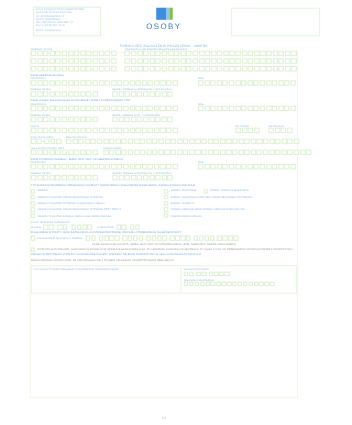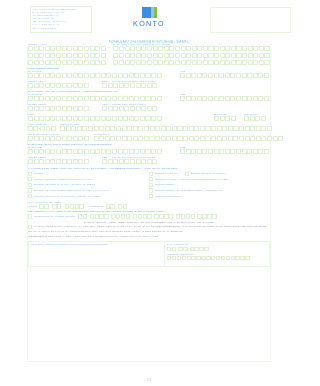--- a/index.html
+++ b/index.html
@@ -107,21 +107,21 @@
       <div>FAX: (+48 22) 557 41 00</div>
       <div>EMAIL: bok@aviva.pl</div>
     </div>
 
     <div class="logo-wrap">
       <div class="logo-mark">
         <span class="s1"></span>
         <span class="s2"></span>
         <span class="s3"></span>
       </div>
-      <div class="logo-text">KONTO</div>
+      <div class="logo-text">OSOBY</div>
     </div>
 
     <div class="stamp-box"></div>
     <div class="form-title">FORMULARZ ZGŁOSZENIA ROSZCZENIA - ŚMIERĆ</div>
   </div>
 
   <div class="outer-frame"></div>
 
   <div class="sect" style="margin-top:5px;">
     <div class="row">

